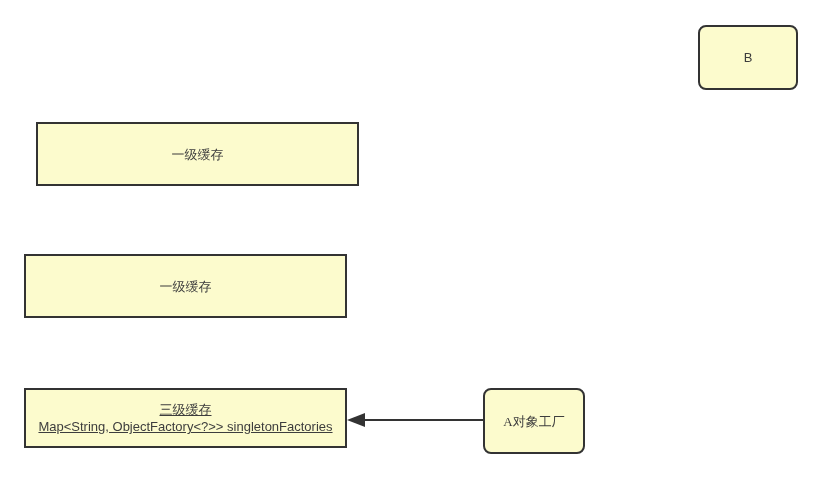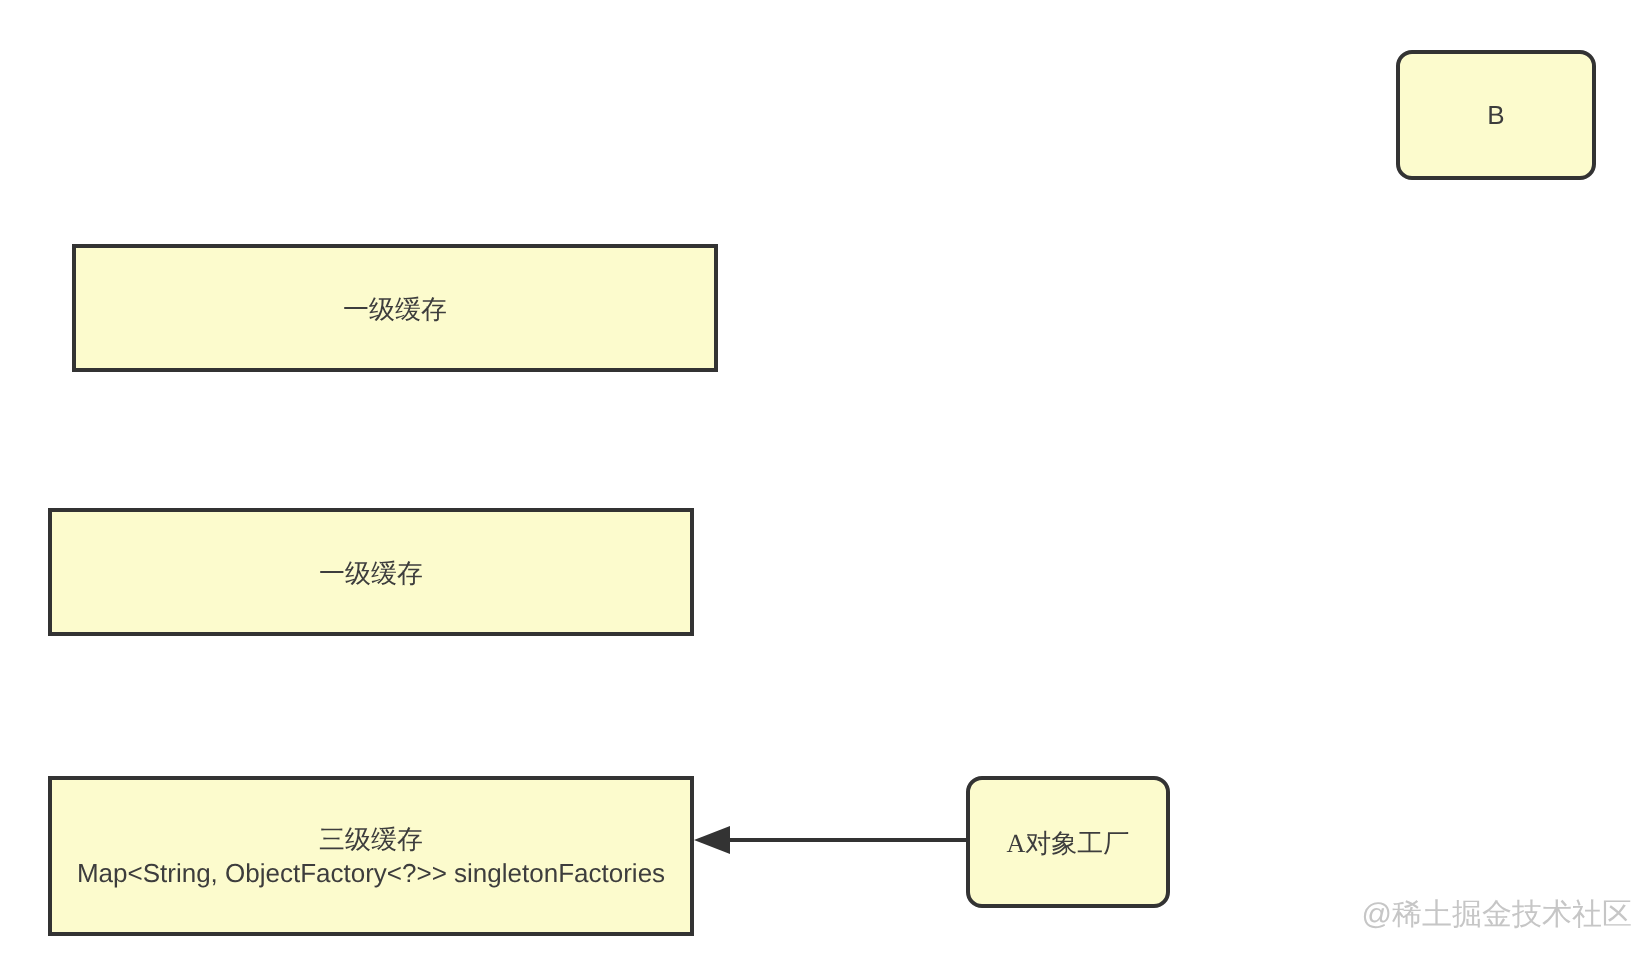--- a/index.html
+++ b/index.html
@@ -31,21 +31,21 @@
     line-height: 17px;
   }
   .node.rounded {
     border-radius: 8px;
   }
   .node .title { white-space: nowrap; }
   .node .subtitle { white-space: nowrap; }
 
   .node-level1 { left: 24px;  top: 122px; width: 323px; height: 64px; margin-left: 12px; }
   .node-level2 { left: 24px;  top: 254px; width: 323px; height: 64px; }
-  .node-level3 { left: 24px;  top: 388px; width: 323px; height: 80px; }
+  .node-level3 { left: 24px;  top: 388px; width: 323px; height: 60px; text-decoration: underline; }
   .node-factory { left: 483px; top: 388px; width: 102px; height: 66px; font-family: Liberation Serif, serif; }
   .node-b       { left: 698px; top: 25px;  width: 100px; height: 65px; }
 
   .arrow-line {
     position: absolute;
     left: 362px;
     top: 419px;
     width: 122px;
     height: 0;
     border-top: 2px solid var(--box-border, #333333);
@@ -92,15 +92,14 @@
     <span class="subtitle">Map&lt;String, ObjectFactory&lt;?&gt;&gt; singletonFactories</span>
   </div>
 
   <div class="node rounded node-factory">
     <span class="title">A对象工厂</span>
   </div>
 
   <div class="arrow-line"></div>
   <div class="arrow-head"></div>
 
-  <div class="watermark">@稀土掘金技术社区</div>
 
 </div>
 
 </body></html>

